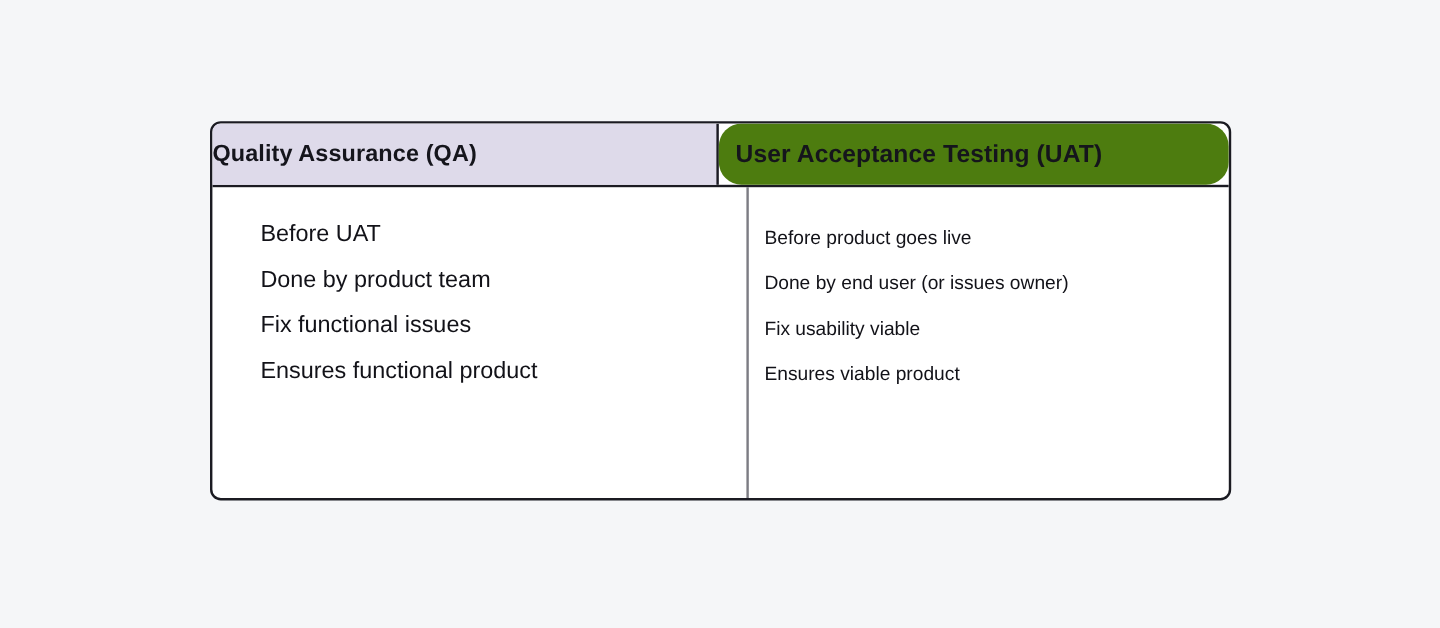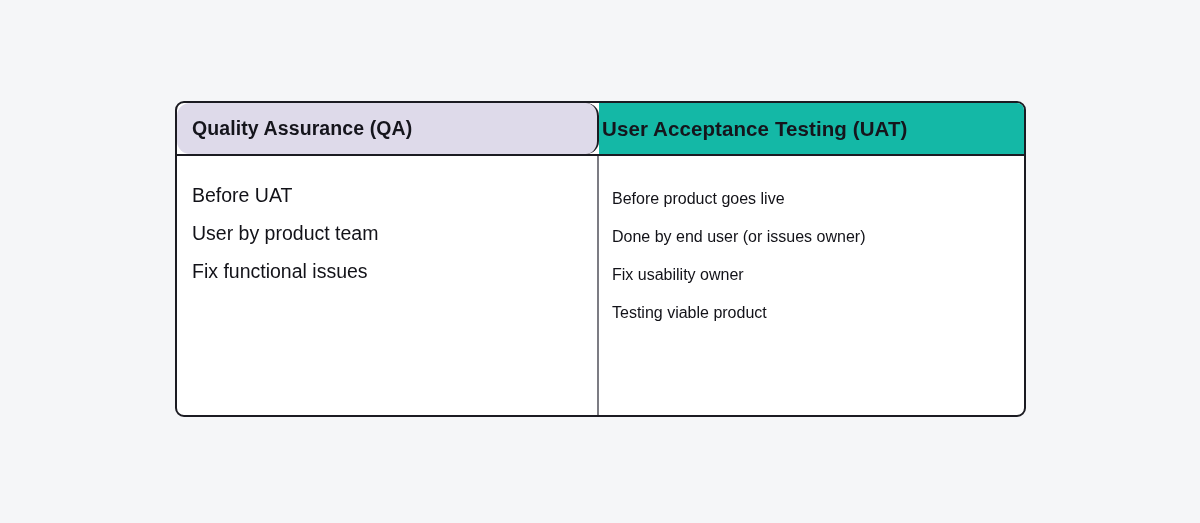--- a/index.html
+++ b/index.html
@@ -42,27 +42,26 @@
     display: flex;
     align-items: center;
     box-sizing: border-box;
     height: 100%;
   }
   .header-cell.left {
     width: 422px;
     flex: 0 0 422px;
     background: #dedaea;
     border-right: 2px solid #1b1b22;
-    padding-left: 15px;
-    border-radius: 13px;
   }
   .header-cell.right {
     flex: 1 1 auto;
-    background: #14b8a6;
-    padding-left: 3px;
+    background: #4d7c0f;
+    padding-left: 14px;
+    border-radius: 19px;
   }
   .header-title {
     font-weight: bold;
     color: #15151c;
     letter-spacing: 0.1px;
     white-space: nowrap;
   }
   .header-cell.left .header-title {
     font-size: 19.5px;
   }
@@ -75,20 +74,21 @@
   }
   .body-cell {
     box-sizing: border-box;
     height: 100%;
   }
   .body-cell.left {
     width: 422px;
     flex: 0 0 422px;
     border-right: 2px solid #7c7c83;
     padding: 20px 0 0 15px;
+    margin-left: 25px;
   }
   .body-cell.right {
     flex: 1 1 auto;
     padding: 24px 0 0 13px;
   }
   .item-list {
     list-style: none;
     margin: 0;
     padding: 0;
   }
@@ -118,29 +118,30 @@
       </div>
       <div class="header-cell right">
         <span class="header-title">User Acceptance Testing (UAT)</span>
       </div>
     </div>
 
     <div class="table-body-row">
       <div class="body-cell left">
         <ul class="item-list">
           <li class="item">Before UAT</li>
-          <li class="item">User by product team</li>
+          <li class="item">Done by product team</li>
           <li class="item">Fix functional issues</li>
+          <li class="item">Ensures functional product</li>
         </ul>
       </div>
       <div class="body-cell right">
         <ul class="item-list">
           <li class="item">Before product goes live</li>
           <li class="item">Done by end user (or issues owner)</li>
-          <li class="item">Fix usability owner</li>
-          <li class="item">Testing viable product</li>
+          <li class="item">Fix usability viable</li>
+          <li class="item">Ensures viable product</li>
         </ul>
       </div>
     </div>
 
   </div>
 
 </div>
 
 </body></html>

